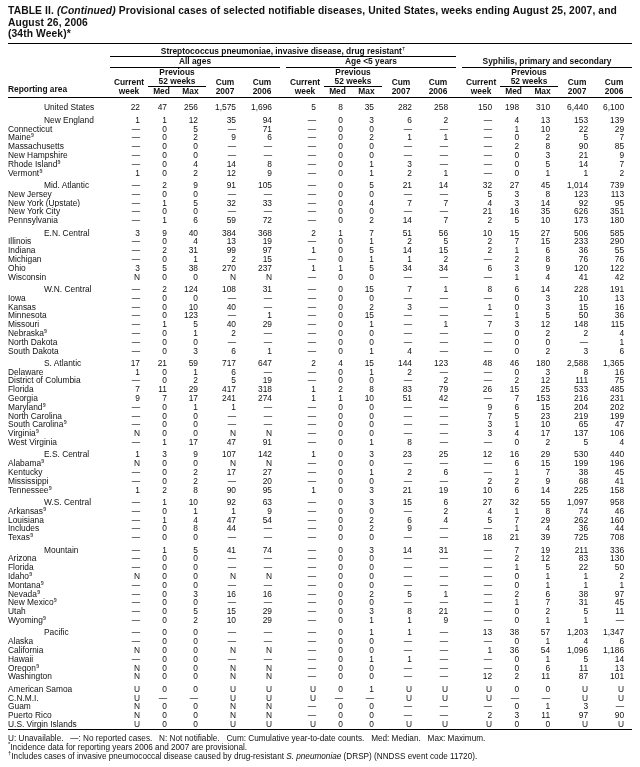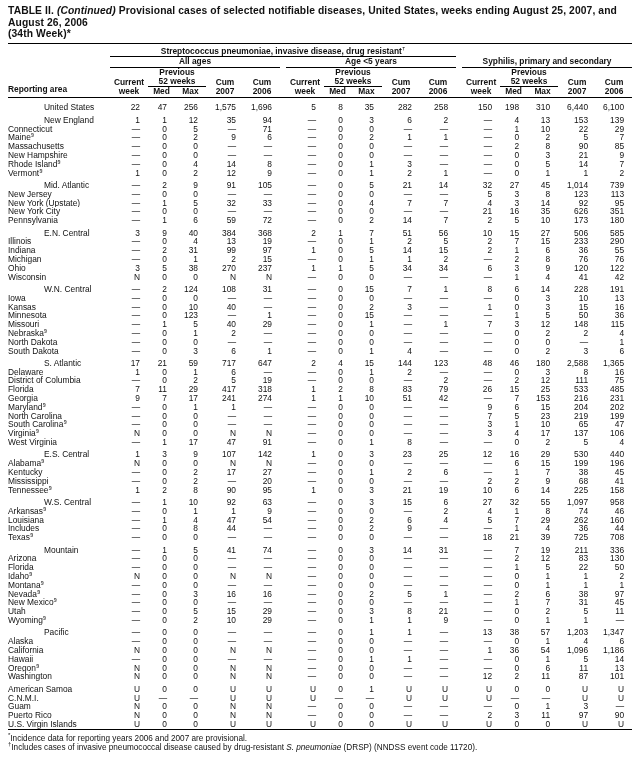--- a/index.html
+++ b/index.html
@@ -1492,18 +1492,19 @@
           <td class="num">U</td>
           <td class="num">U</td>
         </tr>
         <tr class="rule-bottom">
           <td colspan="18"></td>
         </tr>
       </tbody>
   </table>
 
   <div class="footnotes">
+    <div class="legend">U: Unavailable.   —: No reported cases.   N: Not notifiable.   Cum: Cumulative year-to-date counts.   Med: Median.   Max: Maximum.</div>
     <div class="fn"><sup>*</sup><span>Incidence data for reporting years 2006 and 2007 are provisional.</span></div>
     <div class="fn"><sup>†</sup><span>Includes cases of invasive pneumococcal disease caused by drug-resistant </span><span class="i">S. pneumoniae</span><span> (DRSP) (NNDSS event code 11720).</span></div>
 
   </div>
 
 </div>
 
 </body></html>

